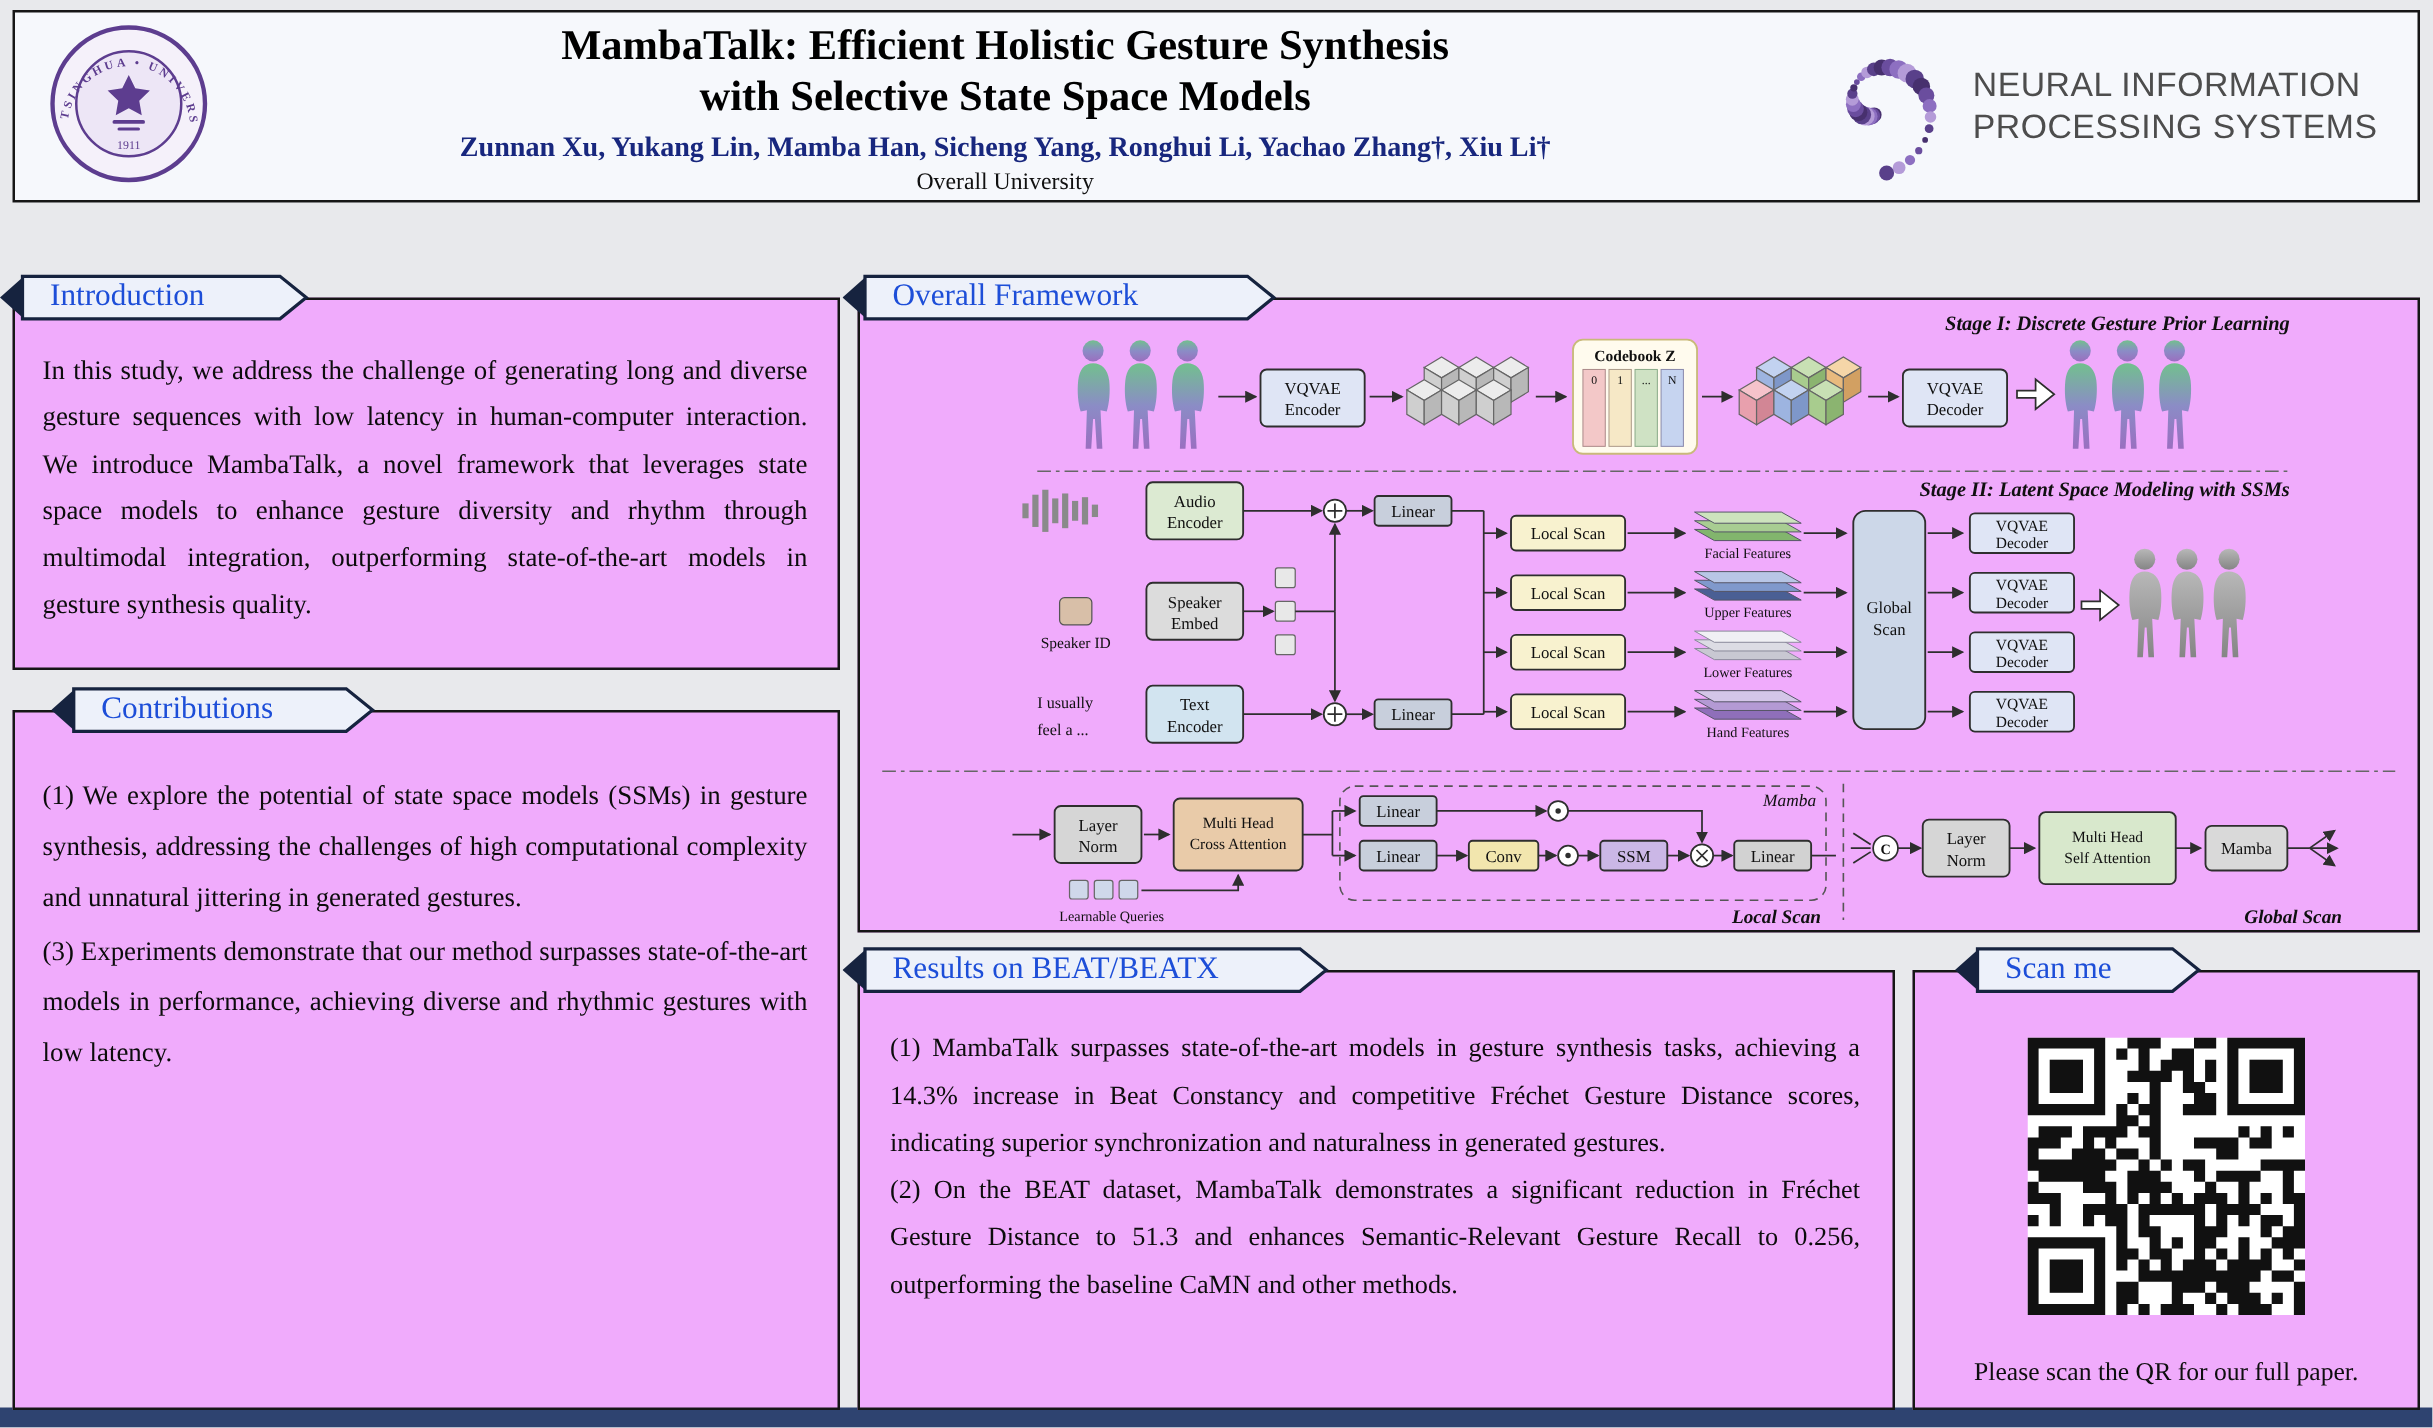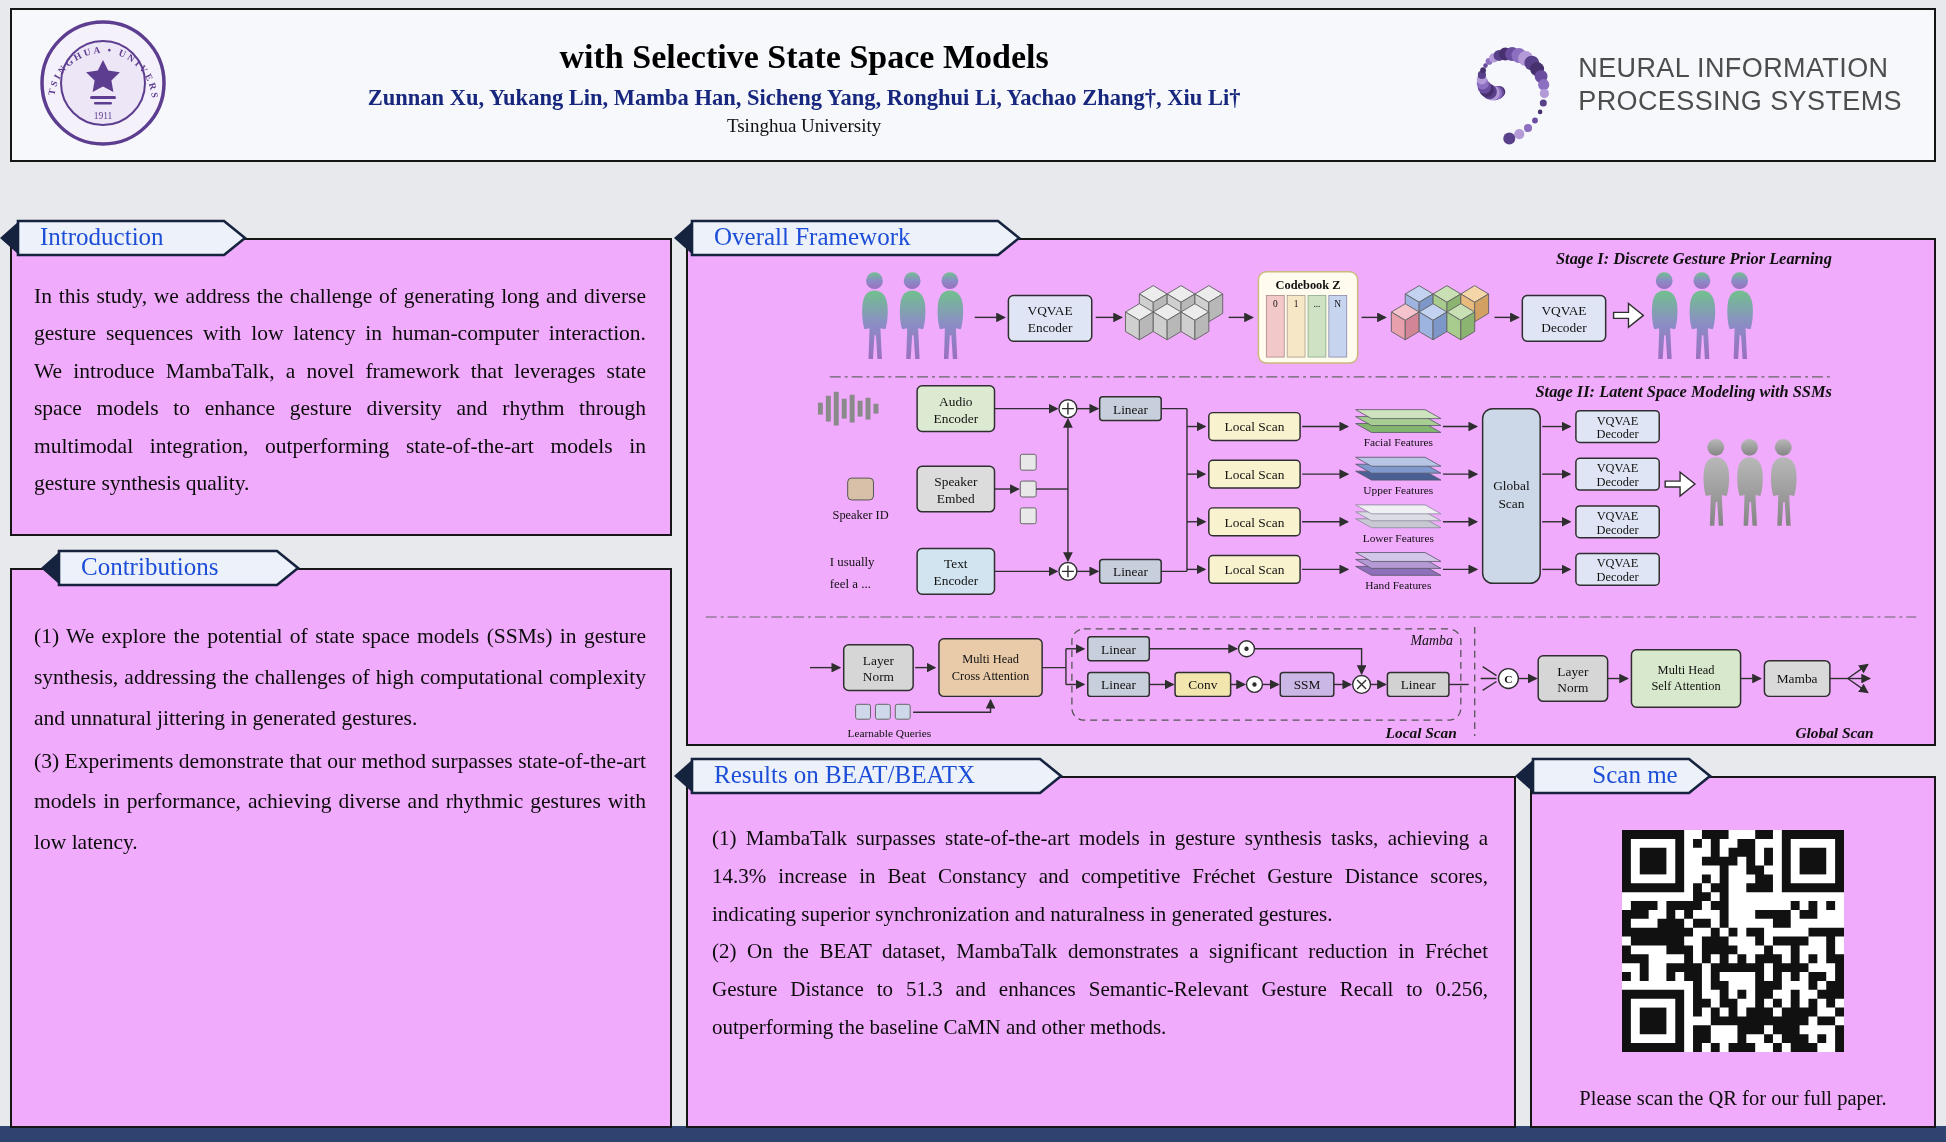--- a/index.html
+++ b/index.html
@@ -71,23 +71,24 @@
       <g fill="#5d3d8f">
         <path d="M65,42 l5.2,10.6 11.7,1.7 -8.5,8.2 2,11.6 -10.4,-5.5 -10.4,5.5 2,-11.6 -8.5,-8.2 11.7,-1.7 z"></path>
         <rect x="52" y="78" width="26" height="3" rx="1.5"></rect>
         <rect x="56" y="84" width="18" height="2.4" rx="1.2"></rect>
       </g>
       <text x="65" y="101" class="t10" font-size="9" fill="#5d3d8f" text-anchor="middle">1911</text>
     </svg>
   </div>
 
   <div class="head-center">
+    <span class="title-line">MambaTalk: Efficient Holistic Gesture Synthesis</span>
     <span class="title-line">with Selective State Space Models</span>
     <div class="authors">Zunnan Xu, Yukang Lin, Mamba Han, Sicheng Yang, Ronghui Li, Yachao Zhang†, Xiu Li†</div>
-    <div class="affil">Tsinghua University</div>
+    <div class="affil">Overall University</div>
   </div>
 
   <div class="neurips">
     <svg width="126" height="126" viewBox="0 0 126 126">
       <g id="neurips-swirl">
           <circle cx="61.4" cy="69.8" r="5.9" fill="#47306e"></circle>
           <circle cx="59.4" cy="70.8" r="6.7" fill="#6a4d9e"></circle>
           <circle cx="56.9" cy="71.2" r="7.2" fill="#8d6fc1"></circle>
           <circle cx="54.2" cy="70.9" r="7.5" fill="#b49bd8"></circle>
           <circle cx="51.4" cy="69.8" r="7.5" fill="#59408a"></circle>
@@ -150,21 +151,21 @@
 </div>
 
 <div class="banner" style="left:674px; top:756px; width:392px;">
   <svg class="bg" viewBox="0 0 392 40">
     <polygon points="0,20 18,4 18,36" fill="#16233f"></polygon>
     <polygon points="18,3 366,3 387,20 366,37 18,37" fill="#edf1fa" stroke="#16233f" stroke-width="2.6"></polygon>
   </svg>
   <span class="banner-label">Results on BEAT/BEATX</span>
 </div>
 
-<div class="banner" style="left:1515px; top:756px; width:200px;text-align:center;">
+<div class="banner" style="left:1564px; top:756px; width:200px;">
   <svg class="bg" viewBox="0 0 200 40">
     <polygon points="0,20 18,4 18,36" fill="#16233f"></polygon>
     <polygon points="18,3 174,3 195,20 174,37 18,37" fill="#edf1fa" stroke="#16233f" stroke-width="2.6"></polygon>
   </svg>
   <span class="banner-label">Scan me</span>
 </div>
 
 <section class="panel intro-panel">
   <p class="body-text">In this study, we address the challenge of generating long and diverse gesture sequences with low latency in human-computer interaction. We introduce MambaTalk, a novel framework that leverages state space models to enhance gesture diversity and rhythm through multimodal integration, outperforming state-of-the-art models in gesture synthesis quality.</p>
 </section>

